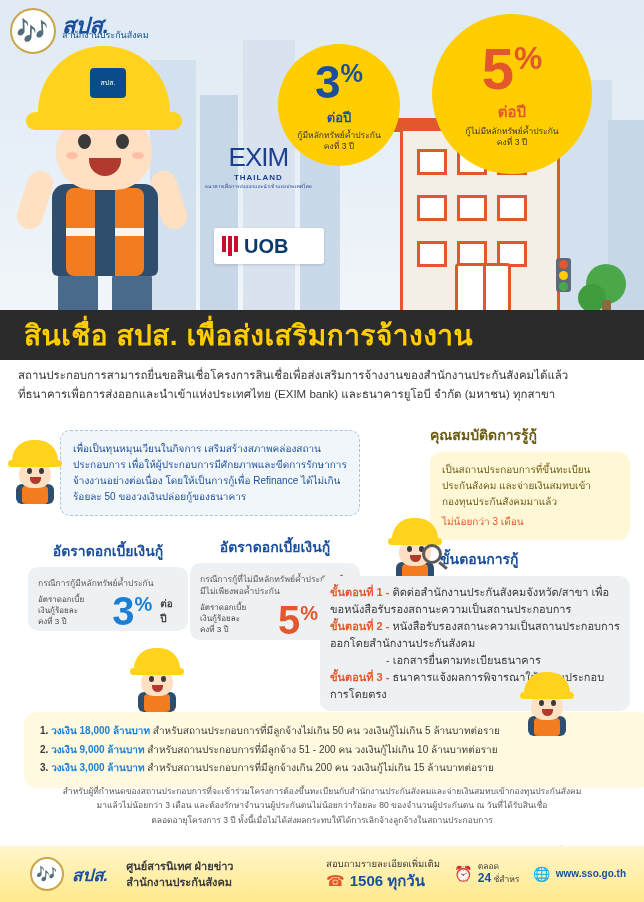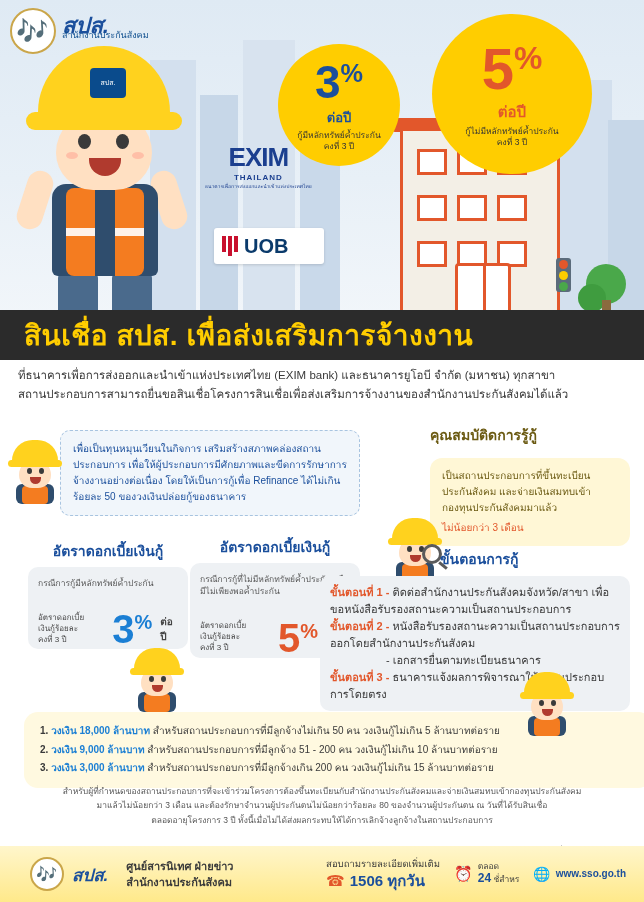--- a/index.html
+++ b/index.html
@@ -105,21 +105,21 @@
   .logo-garuda{ font-size:26px; color:#2e7d32; line-height:1; }
   .logo-sso-text{
     position:absolute; left:62px; top:10px; font-size:9px; color:#0a4b8c; line-height:1.25;
   }
   .logo-sso-mark{
     position:absolute; left:62px; top:8px; font-size:22px; font-weight:bold; color:#1b4f9c; font-style:italic;
   }
 
   
   .exim { position:absolute; left:205px; top:142px; text-align:center; }
-  .exim-word{ font-size:26px; font-weight:bold; color:#1b3f8f; letter-spacing:-1px;}
+  .exim-word{ font-size:26px; font-weight:normal; color:#1b3f8f; letter-spacing:-1px;}
   .exim-sub{ font-size:8px; color:#1b3f8f; font-weight:bold; letter-spacing:1px;}
   .exim-sub2{ font-size:5px; color:#1b3f8f; }
   .uob {
     position:absolute; left:214px; top:228px; width:110px; height:36px;
     background:#fff; border-radius:3px; display:flex; align-items:center; gap:6px; padding:0 8px;
     box-shadow:0 1px 3px rgba(0,0,0,.15);
   }
   .uob-bars{ display:flex; gap:2px;}
   .uob-bars i{ display:block; width:4px; height:16px; background:#c8102e;}
   .uob-bars i:nth-child(2){ height:20px;}
@@ -191,21 +191,21 @@
   .mw-body{ position:absolute; left:8px; top:44px; width:38px;height:20px; background:#2f4d6d; border-radius:6px;}
   .mw-vest{ position:absolute; left:6px; top:2px; width:26px;height:18px; background:#f47c20; border-radius:4px;}
 
   
   .sec-rate1{ left:28px; top:540px; width:160px; }
   .sec-rate2{ left:190px; top:536px; width:170px; }
   .rate-card{
     background:#eef1f4; border-radius:10px; padding:10px 10px 0; position:relative;
   }
   .rate-note{ font-size:8.5px; color:#555; line-height:1.45; }
-  .rate-line{ display:flex; align-items:center; gap:8px; margin-top:20px;}
+  .rate-line{ display:flex; align-items:center; gap:8px; margin-top:2px;}
   .rate-left{ font-size:8px; color:#444; line-height:1.35; width:70px;}
   .rate-big{ font-weight:bold; line-height:1; }
   .rate-big.blue{ color:#1b7fd4; font-size:40px;}
   .rate-big.red{ color:#e2572b; font-size:40px;}
   .rate-big .s{ font-size:.5em; vertical-align:super;}
   .rate-unit{ font-size:10px; color:#444; font-weight:bold;}
 
   
   .sec-steps{ left:320px; top:548px; width:310px;}
   .step-line{ font-size:11px; line-height:1.55; color:#3a3a3a; }
@@ -362,42 +362,42 @@
       <div class="bub-l2">กู้ไม่มีหลักทรัพย์ค้ำประกัน</div>
       <div class="bub-l3">คงที่ 3 ปี</div>
     </div>
   </div>
 
   <div class="titlebar">
     <h1>สินเชื่อ สปส. เพื่อส่งเสริมการจ้างงาน</h1>
   </div>
 
   <div class="subtitle">
+    <div>สถานประกอบการสามารถยื่นขอสินเชื่อโครงการสินเชื่อเพื่อส่งเสริมการจ้างงานของสำนักงานประกันสังคมได้แล้ว</div>
     <div>ที่ธนาคารเพื่อการส่งออกและนำเข้าแห่งประเทศไทย (EXIM bank) และธนาคารยูโอบี จำกัด (มหาชน) ทุกสาขา</div>
-    <div>สถานประกอบการสามารถยื่นขอสินเชื่อโครงการสินเชื่อเพื่อส่งเสริมการจ้างงานของสำนักงานประกันสังคมได้แล้ว</div>
   </div>
 
   <div class="sect sec-objective">
     <div class="box-blue" style="margin-top:6px;">เพื่อเป็นทุนหมุนเวียนในกิจการ เสริมสร้างสภาพคล่องสถานประกอบการ เพื่อให้ผู้ประกอบการมีศักยภาพและขีดการรักษาการจ้างงานอย่างต่อเนื่อง โดยให้เป็นการกู้เพื่อ Refinance ได้ไม่เกิน ร้อยละ 50 ของวงเงินปล่อยกู้ของธนาคาร</div>
   </div>
   <div class="mini-worker" style="left:8px; top:440px;">
     <div class="mw-body">
         <div class="mw-vest"></div>
       </div>
     <div class="mw-face">
         <span class="mw-eye l"></span>
         <span class="mw-eye r"></span>
         <span class="mw-mouth"></span>
       </div>
     <div class="mw-helmet"></div>
   </div>
 
   <div class="sect sec-qualify">
     <div class="head-pill" style="color:#6b5a12;">คุณสมบัติดการรู้กู้</div>
-    <div class="box-yellow" style="margin-top:12px;">
+    <div class="box-yellow" style="margin-top:6px;">
       <span>เป็นสถานประกอบการที่ขึ้นทะเบียนประกันสังคม และจ่ายเงินสมทบเข้ากองทุนประกันสังคมมาแล้ว</span>
       <div style="margin-top:4px;color:#e2572b;font-weight:normal;">ไม่น้อยกว่า 3 เดือน</div>
     </div>
   </div>
 
   <div class="sect sec-rate1">
     <div class="head-pill" style="display:block;text-align:center;margin-bottom:5px;">อัตราดอกเบี้ยเงินกู้</div>
     <div class="rate-card">
       <div class="rate-note">กรณีการกู้มีหลักทรัพย์ค้ำประกัน</div>
       <div class="rate-line">

